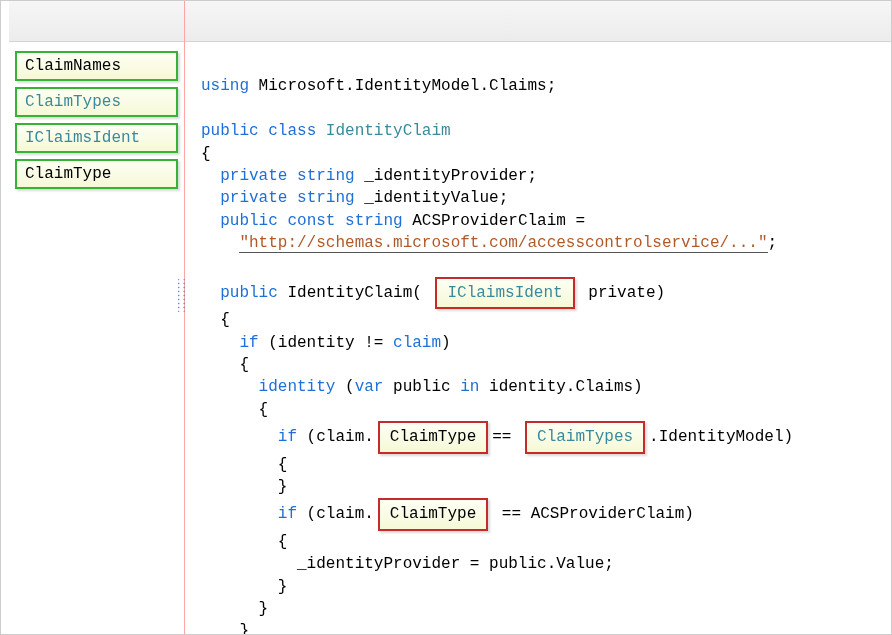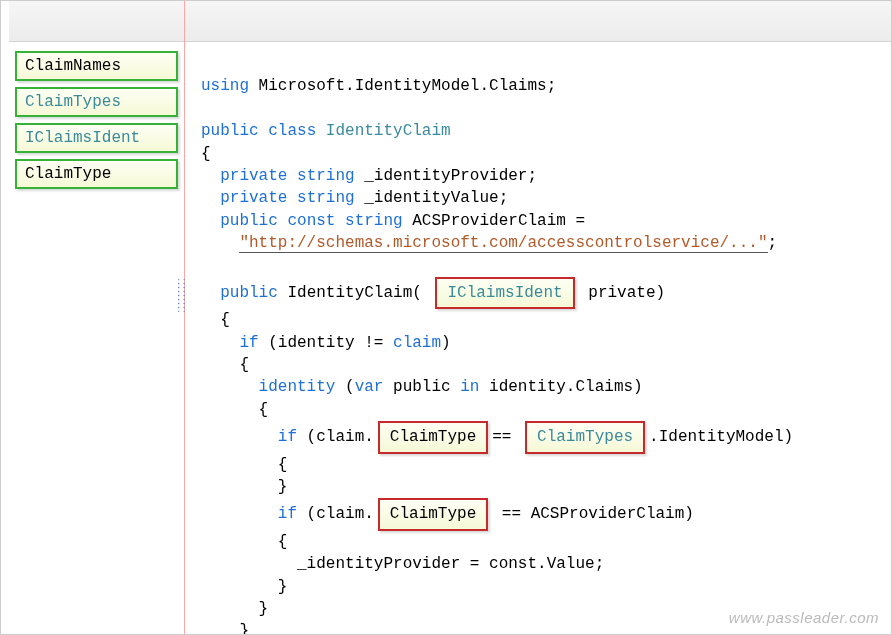--- a/index.html
+++ b/index.html
@@ -135,21 +135,20 @@
   {
     <span class="kw">if</span><span> (identity != </span><span class="kw">claim</span><span>)</span>
     {
       <span class="kw">identity</span> (<span class="kw">var</span><span> public </span><span class="kw">in</span><span> identity.Claims)</span>
       {
         <span class="kw">if</span><span> (claim.</span><span class="drop-slot black">ClaimType</span><span>== </span><span class="drop-slot teal">ClaimTypes</span><span>.IdentityModel)</span>
         {
         }
         <span class="kw">if</span><span> (claim.</span><span class="drop-slot black">ClaimType</span><span> == ACSProviderClaim)</span>
         {
-          <span>_identityProvider = const.Value;</span>
+          <span>_identityProvider = public.Value;</span>
         }
       }
     }
   }
 }</div>
-    <div class="watermark">www.passleader.com</div>
   </div>
 </div>
 
 </body></html>

